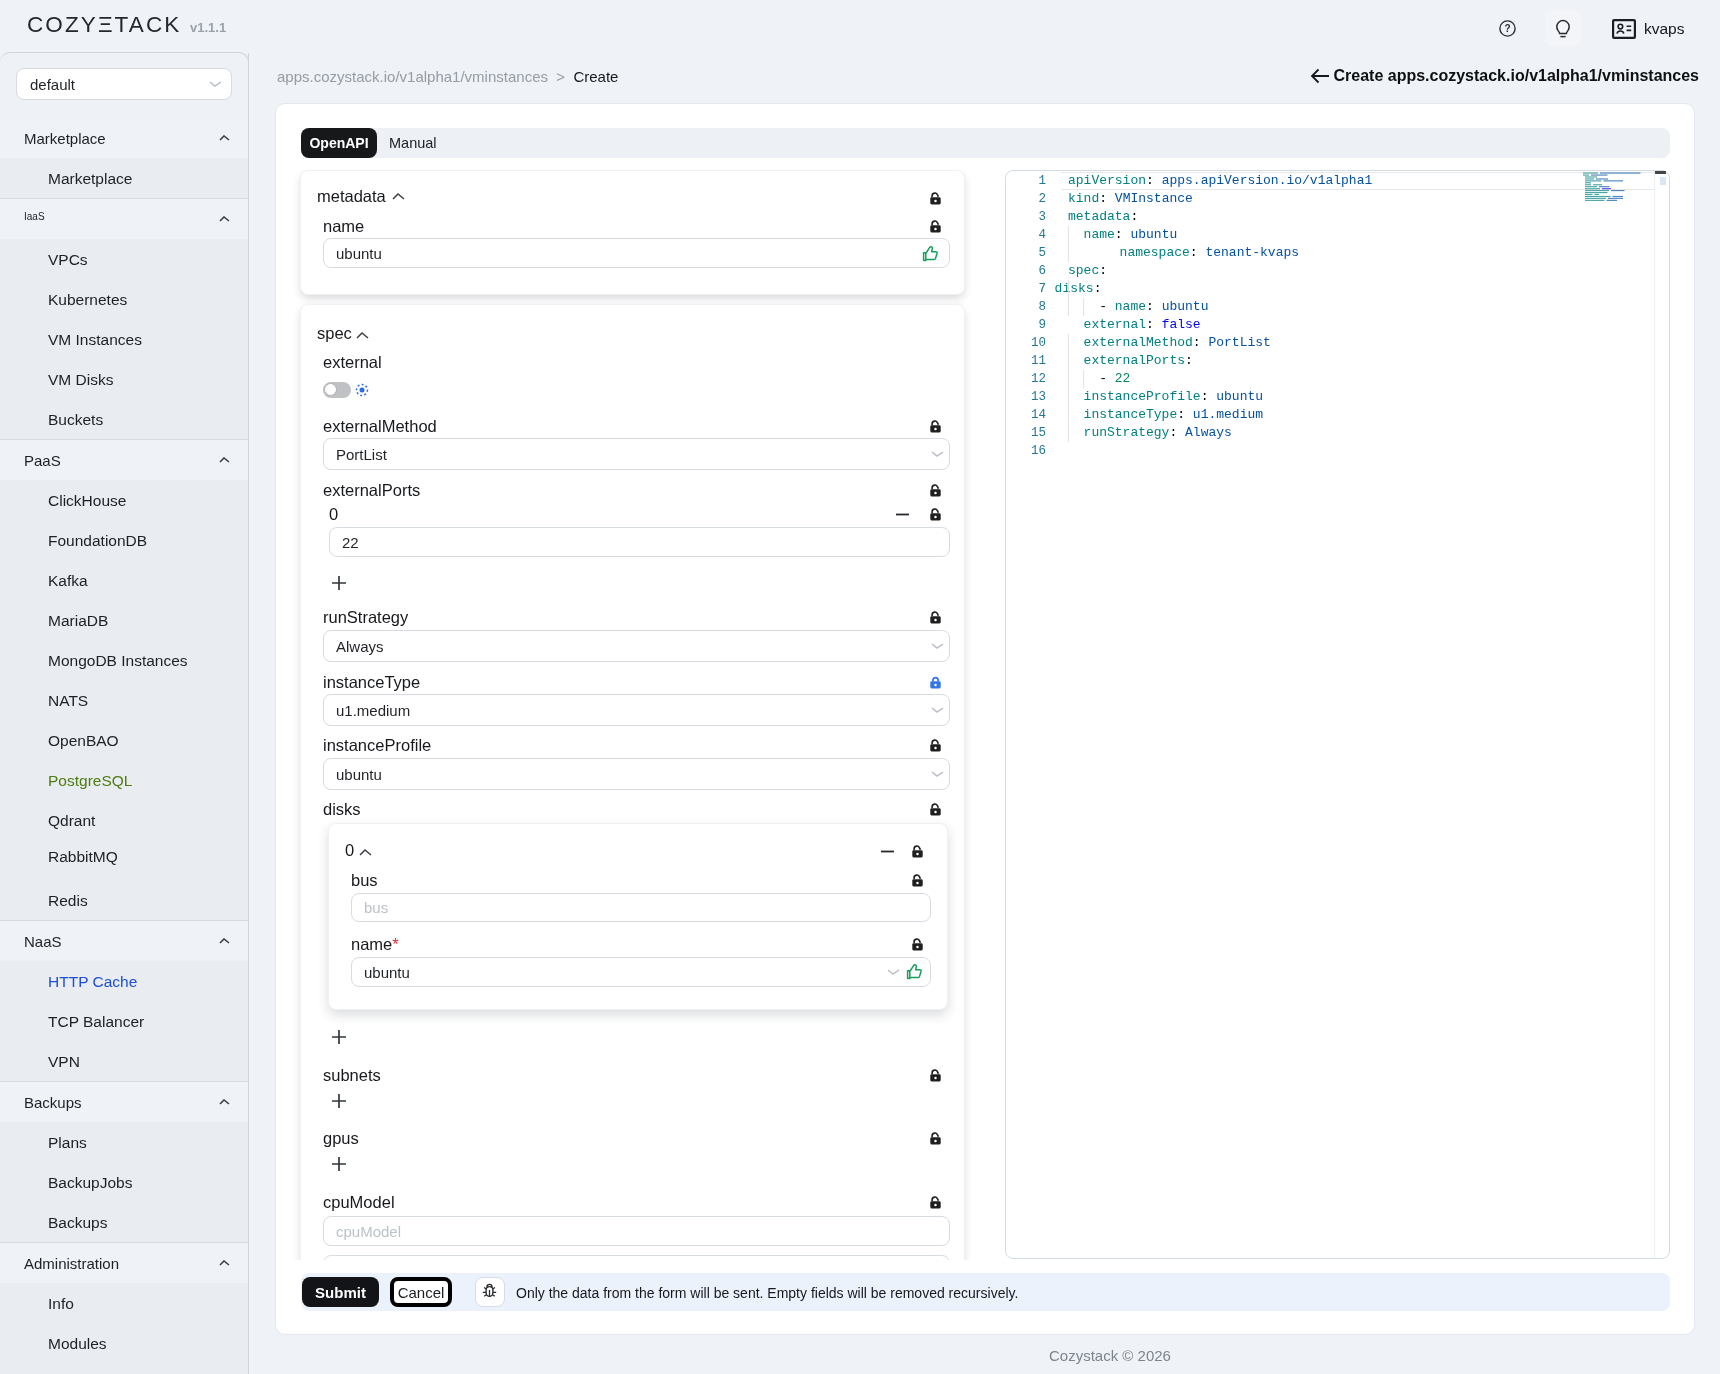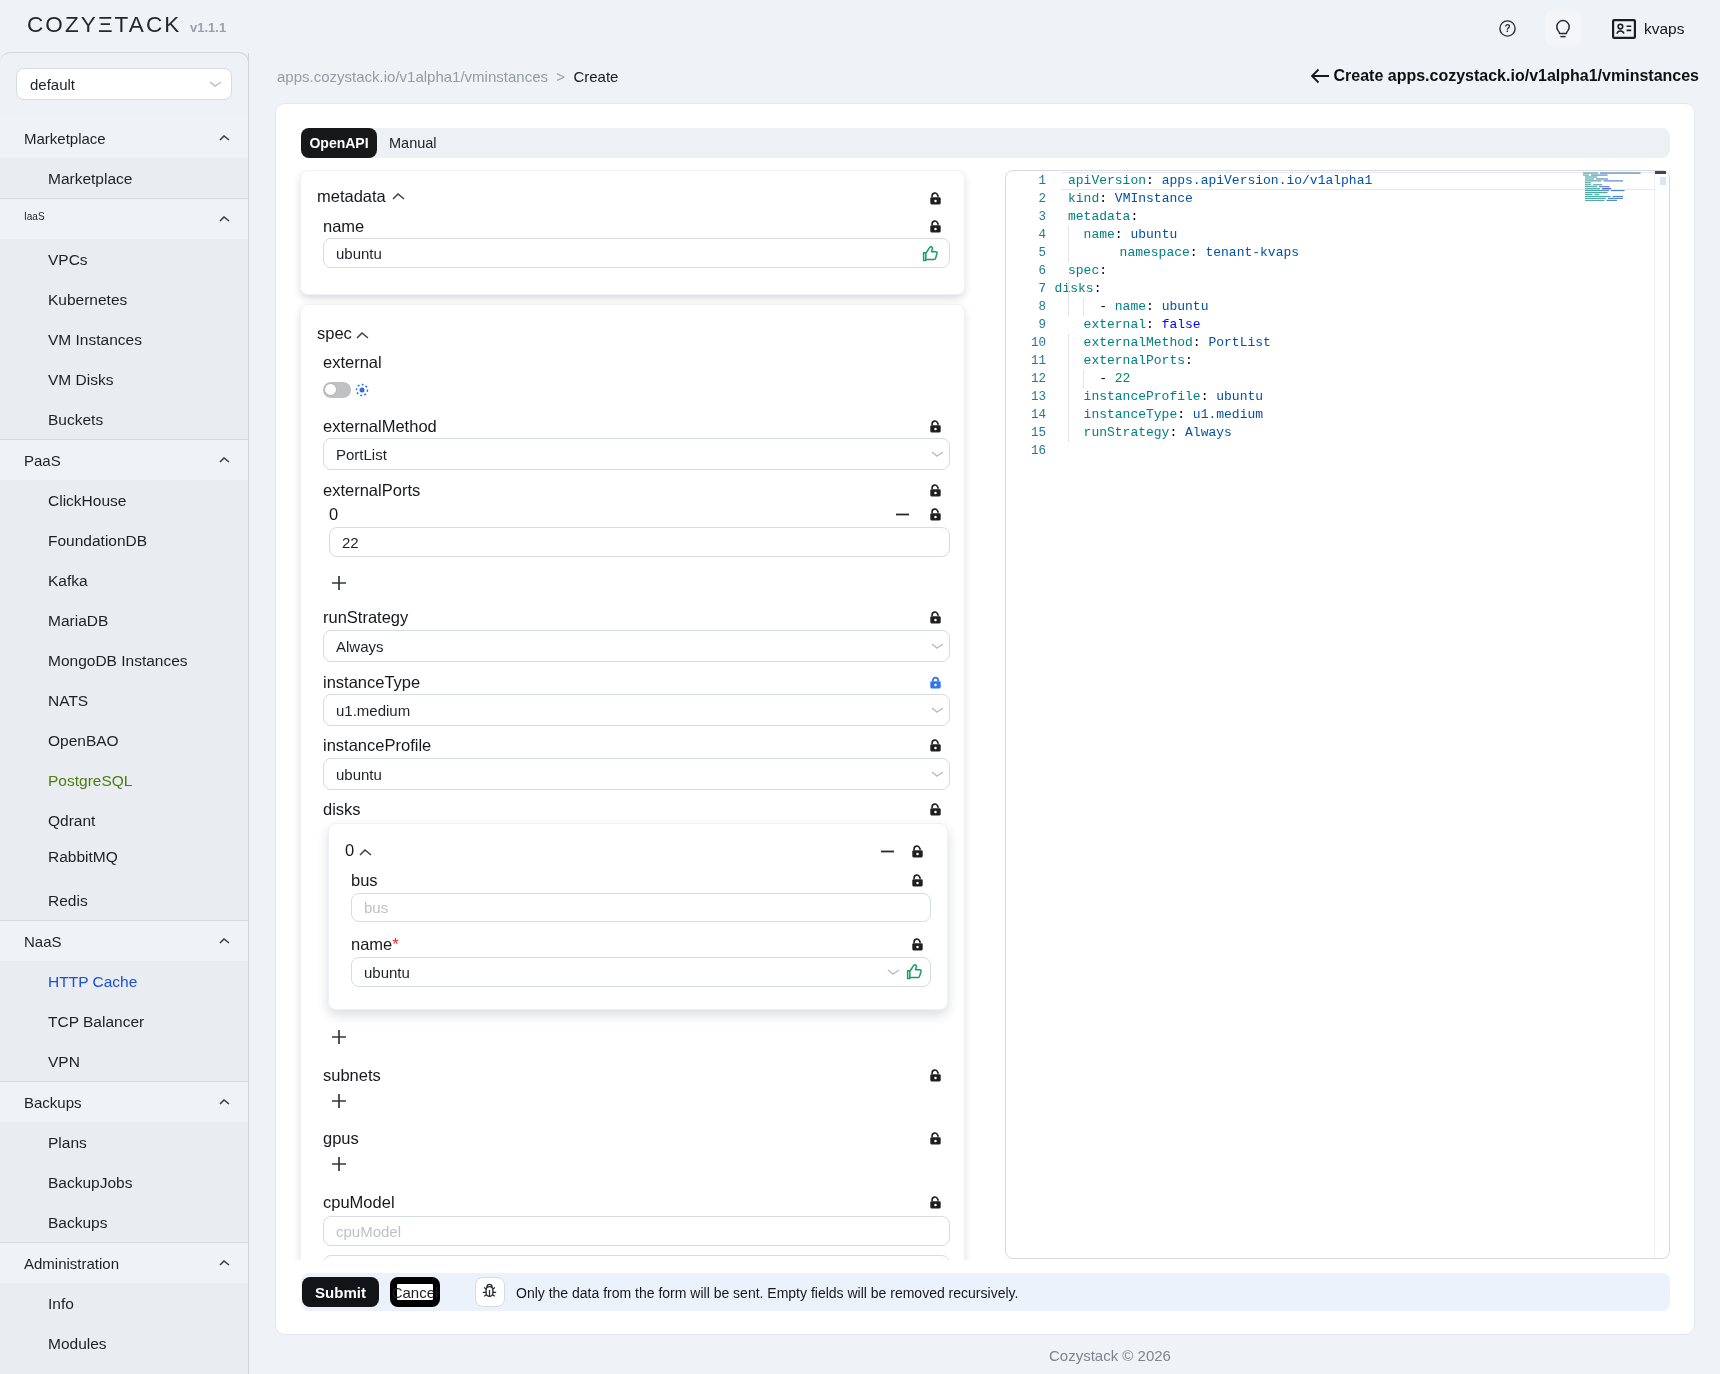--- a/index.html
+++ b/index.html
@@ -367,20 +367,20 @@
       <rect x="2" y="23.9" width="25.5" height="1.15" fill="#008080" opacity="0.7"></rect>
       <rect x="29.5" y="23.9" width="10.5" height="1.15" fill="#0451a5" opacity="0.7"></rect>
       <rect x="2" y="25.8" width="21" height="1.15" fill="#008080" opacity="0.7"></rect>
       <rect x="25" y="25.8" width="15" height="1.15" fill="#0451a5" opacity="0.7"></rect>
       <rect x="2" y="27.8" width="19.5" height="1.15" fill="#008080" opacity="0.7"></rect>
       <rect x="23.5" y="27.8" width="10.5" height="1.15" fill="#0451a5" opacity="0.7"></rect>
     </svg>
 </div>
 <div class="abs" style="left:301px;top:1273px;width:1369px;height:38px;background:#ecf2fc;border-radius:8px;"></div>
 <div class="abs" style="left:302px;top:1277px;width:77px;height:30px;background:#121417;border-radius:8px;color:#fff;font-size:15px;font-weight:600;display:flex;align-items:center;justify-content:center;">Submit</div>
-<div class="abs" style="left:390px;top:1277px;width:50px;height:30px;background:#fff;border:7px solid #000000;border-radius:8px;color:#1b1e21;font-size:15px;display:flex;align-items:center;justify-content:center;">Cancel</div>
+<div class="abs" style="left:390px;top:1277px;width:62px;height:30px;background:#fff;border:4px solid #000000;border-radius:8px;color:#1b1e21;font-size:15px;display:flex;align-items:center;justify-content:center;">Cancel</div>
 <div class="abs" style="left:475px;top:1277px;width:30px;height:30px;background:#fff;border:1px solid #d7dce2;border-radius:8px;"></div>
 <svg class="abs" style="left:481px;top:1283px" width="17" height="17" viewBox="0 0 17 17">
     <path d="M6 3.9 a2.5 2.5 0 0 1 5 0" fill="none" stroke="#26292d" stroke-width="1.35"></path>
     <path d="M5.1 6.9 a3.4 3.3 0 0 1 6.8 0 v2.9 a3.4 3.6 0 0 1 -6.8 0 z" fill="none" stroke="#26292d" stroke-width="1.35"></path>
     <path d="M8.5 7 V13.3 M5.1 9.3 H1.8 M15.2 9.3 H11.9 M5.4 6 L3 4.4 M11.6 6 L14 4.4 M5.5 11.7 L3.2 13.3 M11.5 11.7 L13.8 13.3" fill="none" stroke="#26292d" stroke-width="1.25"></path>
   </svg>
 <div class="abs" style="left:516px;top:1285px;font-size:14px;color:#17191c;">Only the data from the form will be sent. Empty fields will be removed recursively.</div>
 <div class="abs" style="left:1040px;top:1347px;width:140px;text-align:center;font-size:15px;color:#7e848d;">Cozystack © 2026</div>
 </body></html>

